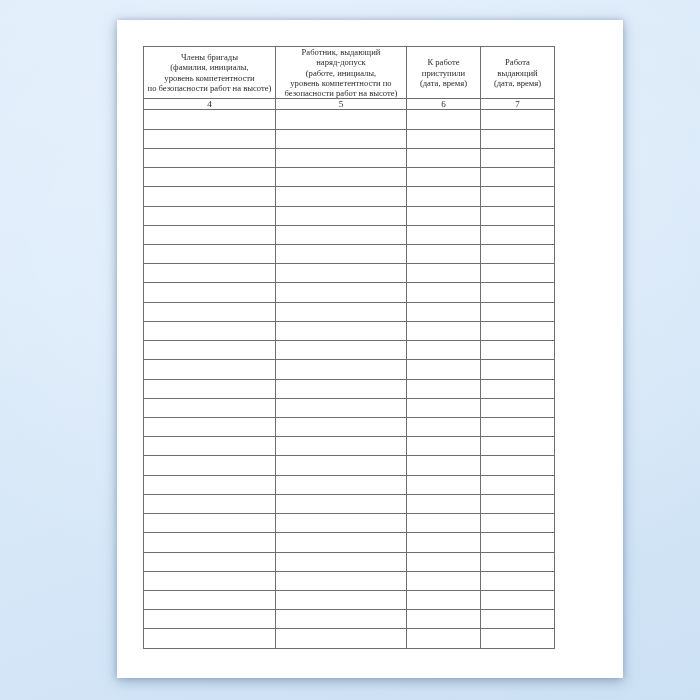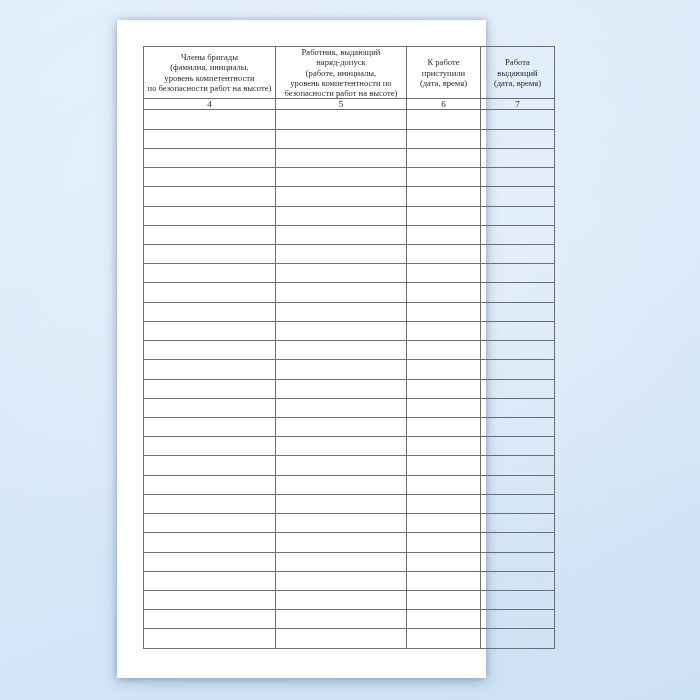--- a/index.html
+++ b/index.html
@@ -15,21 +15,21 @@
   body{
     font-family:"Liberation Serif","DejaVu Serif",serif;
     background:
       radial-gradient(ellipse 120% 90% at 50% 35%, rgba(255,255,255,0.35) 0%, rgba(255,255,255,0) 60%),
       linear-gradient(160deg, var(--backdrop-top) 0%, #d9e9f9 45%, var(--backdrop-bottom) 100%);
     position:relative;
   }
   .page{
     position:absolute;
     left:117px; top:20px;
-    width:369px; height:658px;
+    width:506px; height:658px;
     background:var(--page-bg);
     box-shadow:0 3px 12px rgba(96,124,156,0.55), 0 0 5px rgba(110,138,168,0.35);
   }
   table.form-table{
     position:absolute;
     left:26px; top:26px;
     width:411px; height:603px;
     border-collapse:collapse;
     table-layout:fixed;
     border:1px solid var(--border-outer);

